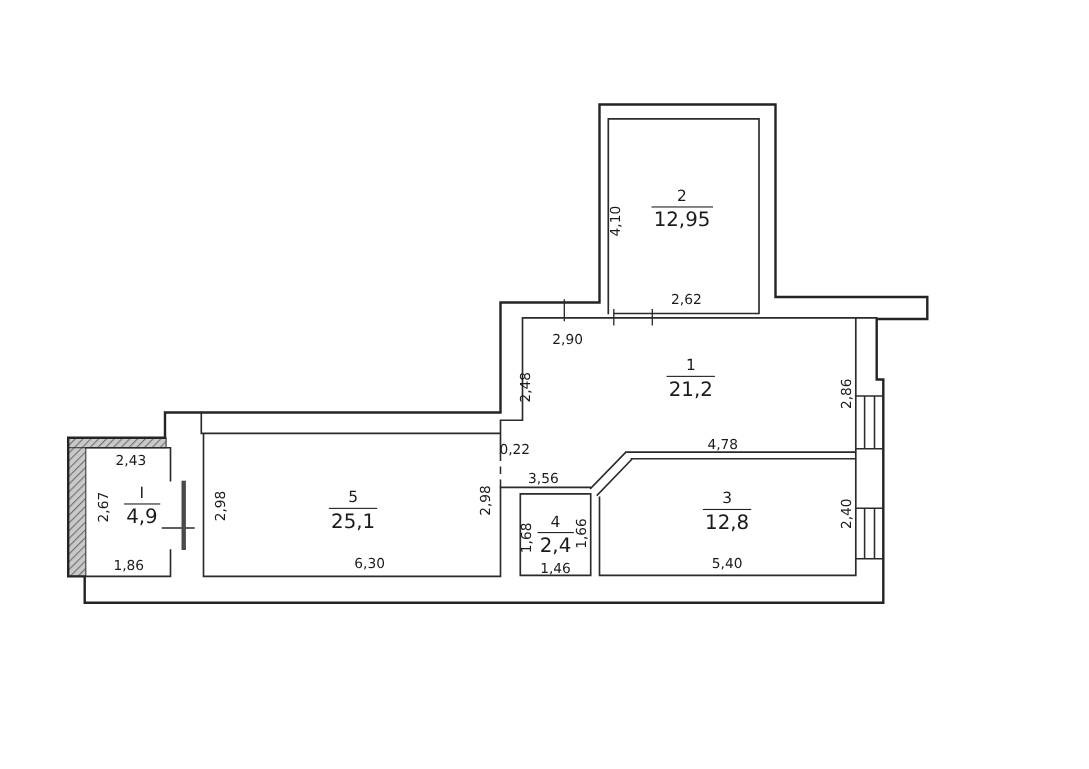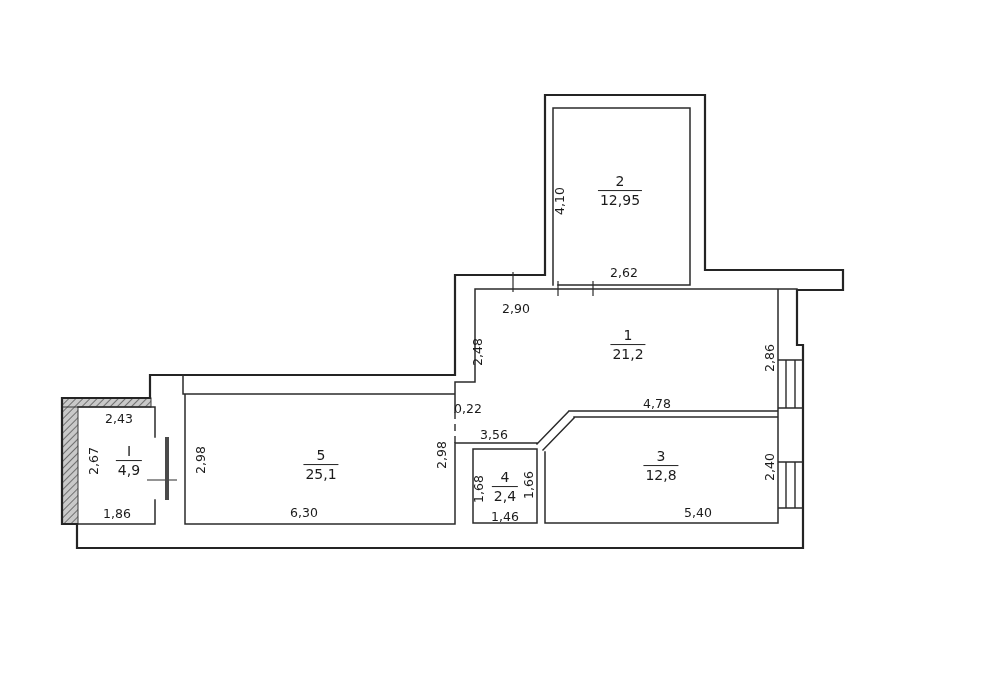--- a/index.html
+++ b/index.html
@@ -30,21 +30,21 @@
     text-align:center;
   }
   .room-num{
     font-size:14px;
     line-height:1.15;
     padding:0 3px 1px 3px;
     border-bottom:1.5px solid #222;
     align-self:stretch;
   }
   .room-area{
-    font-size:14px;
+    font-size:18px;
     line-height:1.2;
     padding:1px 2px 0 2px;
   }
 </style>
 </head>
 <body>
 
 <div class="canvas">
 
   <svg class="plan-svg" width="990" height="699" viewBox="0 0 990 699">
@@ -119,27 +119,27 @@
 
   <div class="lbl" style="left:516px;top:309px">2,90</div>
   <div class="lbl v" style="left:478px;top:352px">2,48</div>
   <div class="lbl v" style="left:770px;top:358px">2,86</div>
   <div class="lbl" style="left:657px;top:404px">4,78</div>
 
   <div class="lbl" style="left:468px;top:409px">0,22</div>
 
   <div class="lbl v" style="left:201px;top:460px">2,98</div>
   <div class="lbl v" style="left:442px;top:455px">2,98</div>
-  <div class="lbl" style="left:304px;top:513px">6,30</div>
+  <div class="lbl" style="left:336px;top:513px">6,30</div>
 
   <div class="lbl" style="left:119px;top:419px">2,43</div>
   <div class="lbl v" style="left:94px;top:461px">2,67</div>
   <div class="lbl" style="left:117px;top:514px">1,86</div>
 
   <div class="lbl" style="left:494px;top:435px">3,56</div>
   <div class="lbl v" style="left:479px;top:489px">1,68</div>
   <div class="lbl v" style="left:529px;top:485px">1,66</div>
   <div class="lbl" style="left:505px;top:517px">1,46</div>
 
   <div class="lbl v" style="left:770px;top:467px">2,40</div>
-  <div class="lbl" style="left:698px;top:513px">5,40</div>
+  <div class="lbl" style="left:661px;top:513px">5,40</div>
 
 </div>
 
 </body></html>

